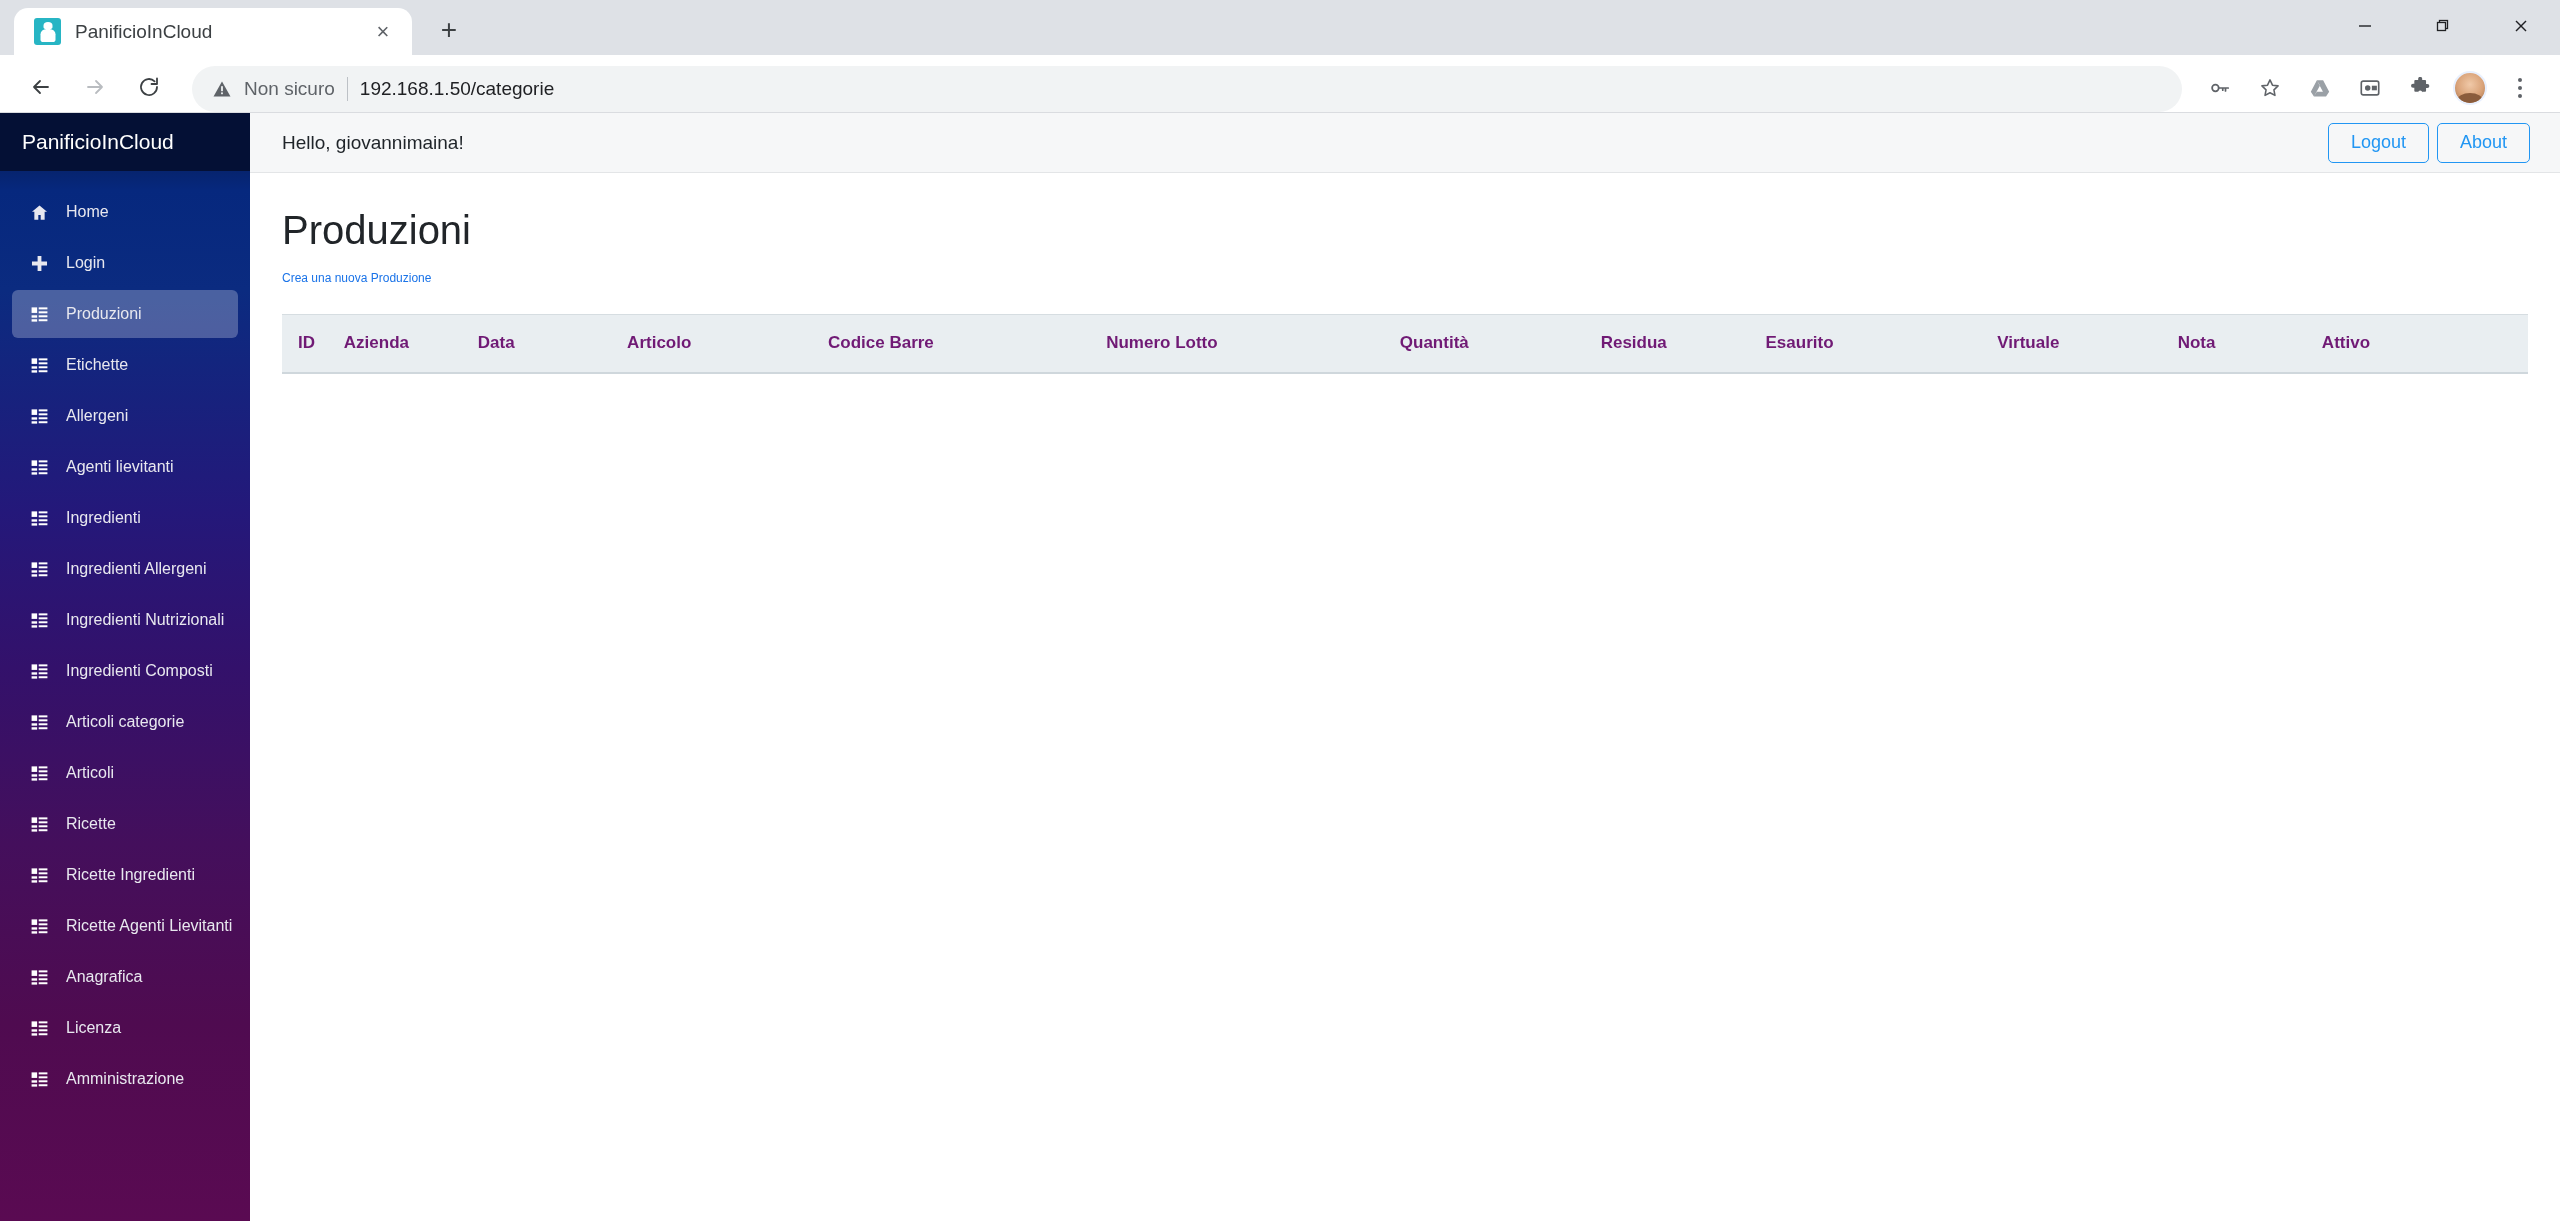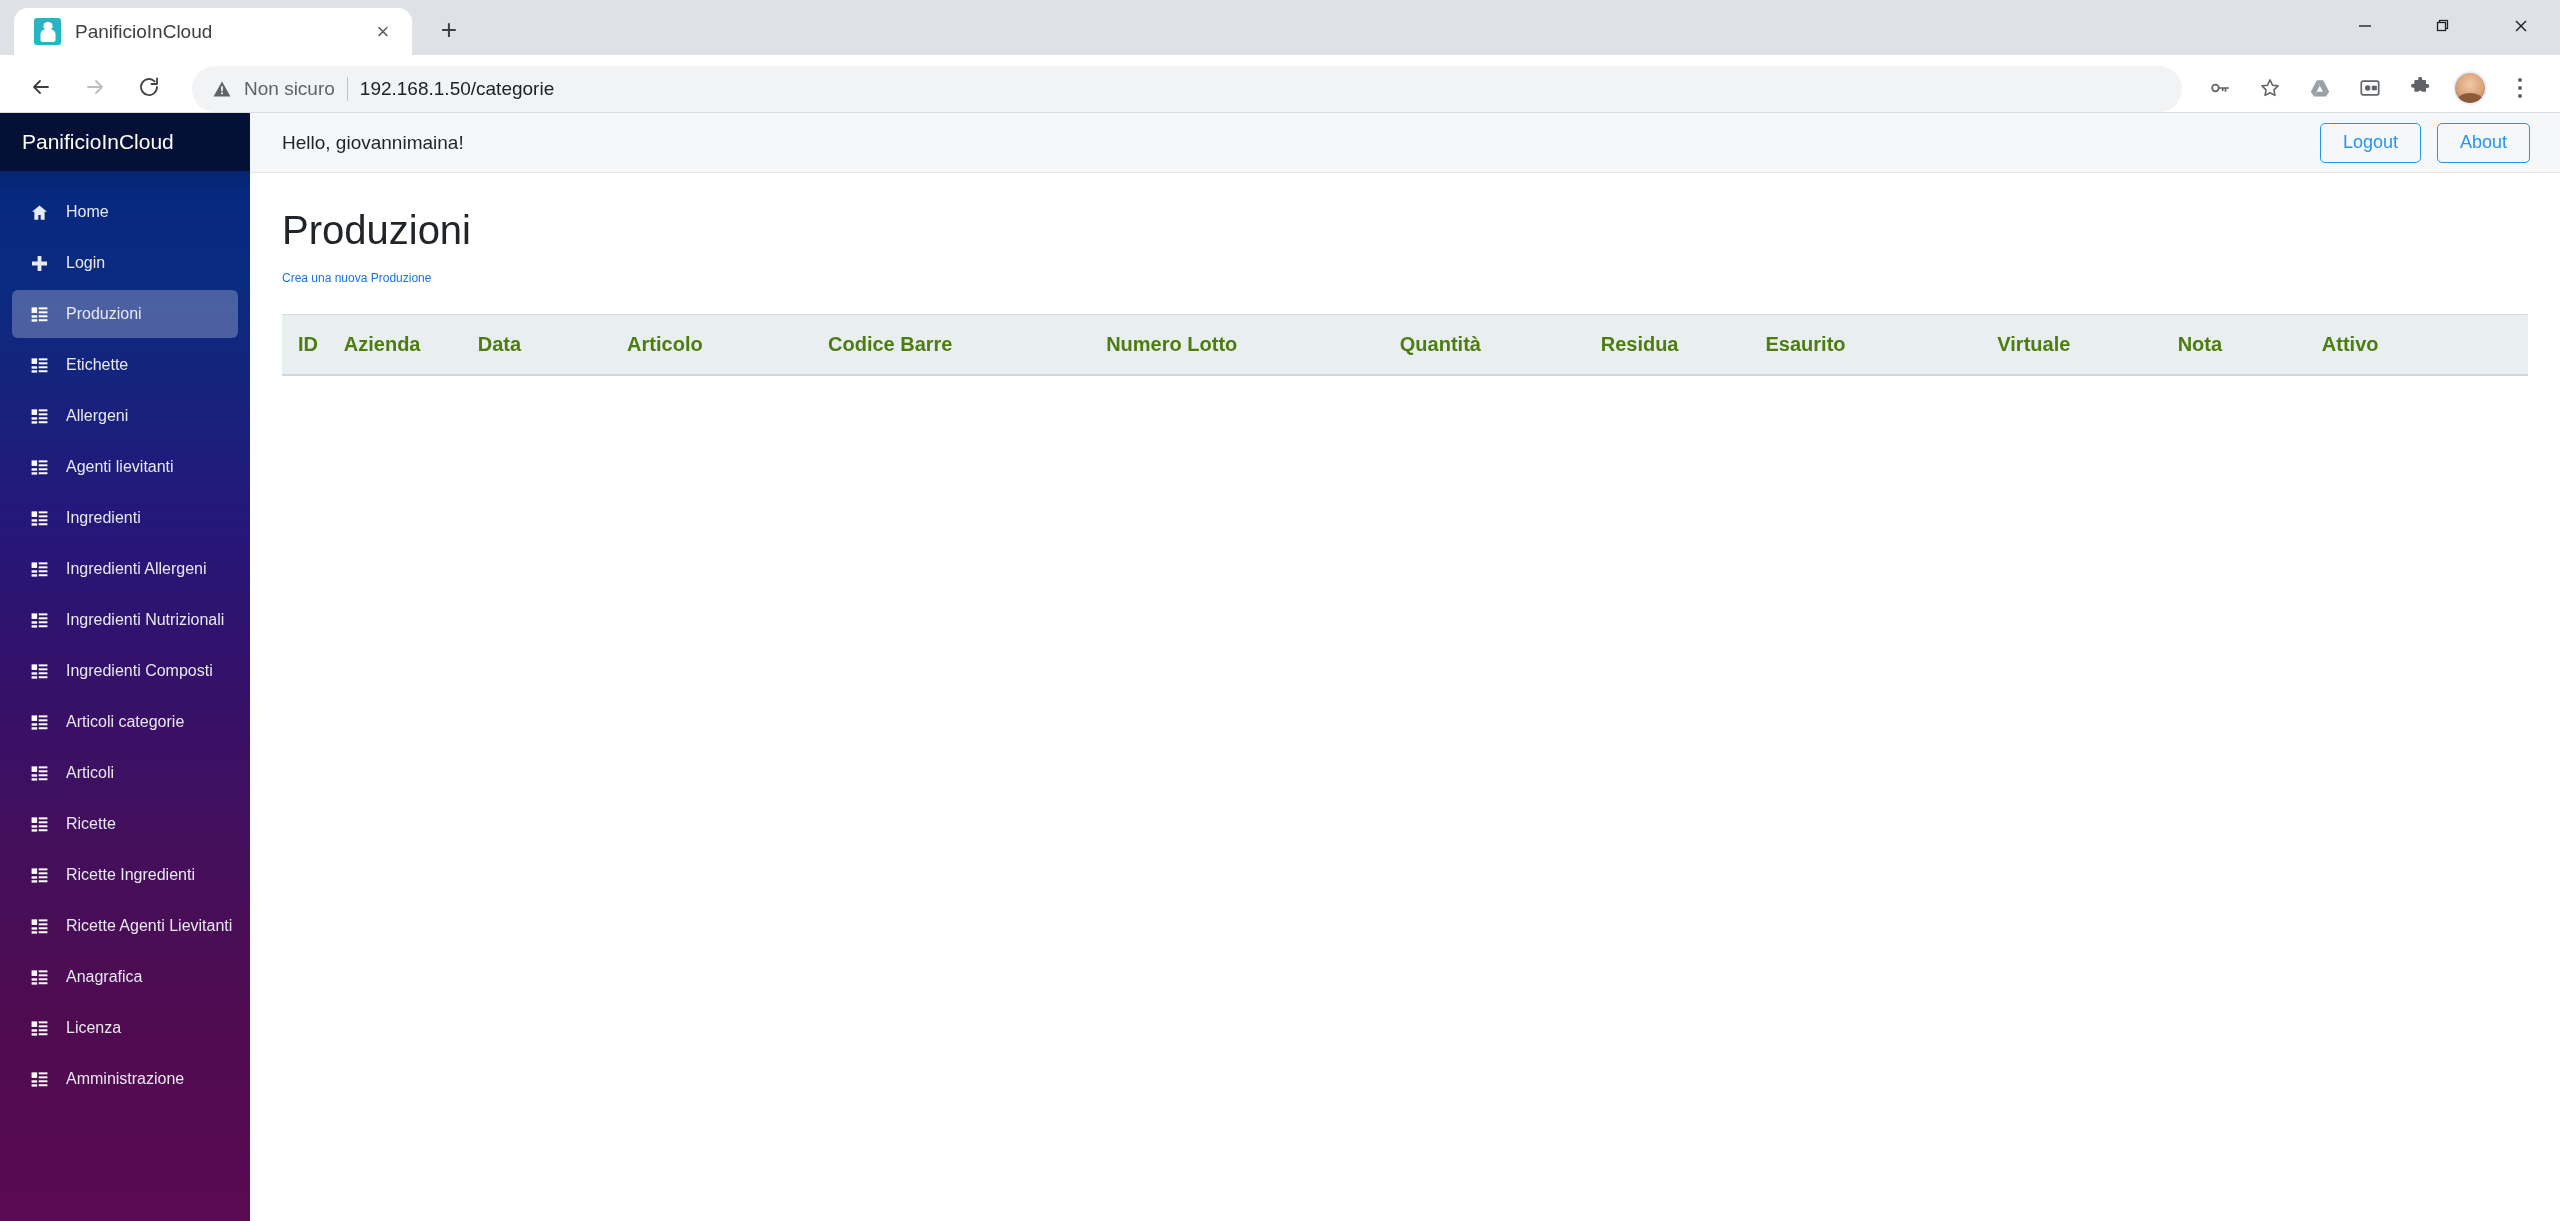--- a/index.html
+++ b/index.html
@@ -178,21 +178,21 @@
   .content { flex: 1; display: flex; flex-direction: column; min-width: 0; background: #ffffff; }
 
   .topbar {
     height: 60px; flex: 0 0 60px;
     background: #f6f7f8;
     border-bottom: 1px solid #e3e5e7;
     display: flex; align-items: center;
     padding: 0 30px 0 32px;
   }
   .greeting { font-size: 19px; font-weight: normal; color: #1f2429; flex: 1; }
-  .topbtns { display: flex; gap: 16px; justify-content: flex-end; }
+  .topbtns { display: flex; gap: 8px; justify-content: flex-end; }
   .obtn {
     height: 40px;
     padding: 0 22px;
     border: 1px solid #2196f3;
     border-radius: 5px;
     background: transparent;
     color: #2196f3;
     font-size: 18px;
     font-family: "Liberation Sans", sans-serif;
     display: flex; align-items: center; justify-content: center;
@@ -206,23 +206,23 @@
     font-size: 12px; color: #1a73e8; text-decoration: none;
   }
 
   .table-wrap { margin-top: 28px; }
   table.grid { width: 100%; border-collapse: collapse; table-layout: fixed; }
   table.grid thead th {
     background: #e9eef1;
     border-top: 1px solid #d6dde1;
     border-bottom: 2px solid #cfd7dc;
     text-align: left;
-    font-size: 20px;
+    font-size: 17px;
     font-weight: bold;
-    color: #4d7c0f;
+    color: #701a75;
     padding: 18px 0 18px 0;
     height: 58px;
     white-space: nowrap;
   }
   table.grid thead th:first-child { padding-left: 16px; }
   .empty-body { height: 0; }
 </style>
 </head>
 <body>
 

